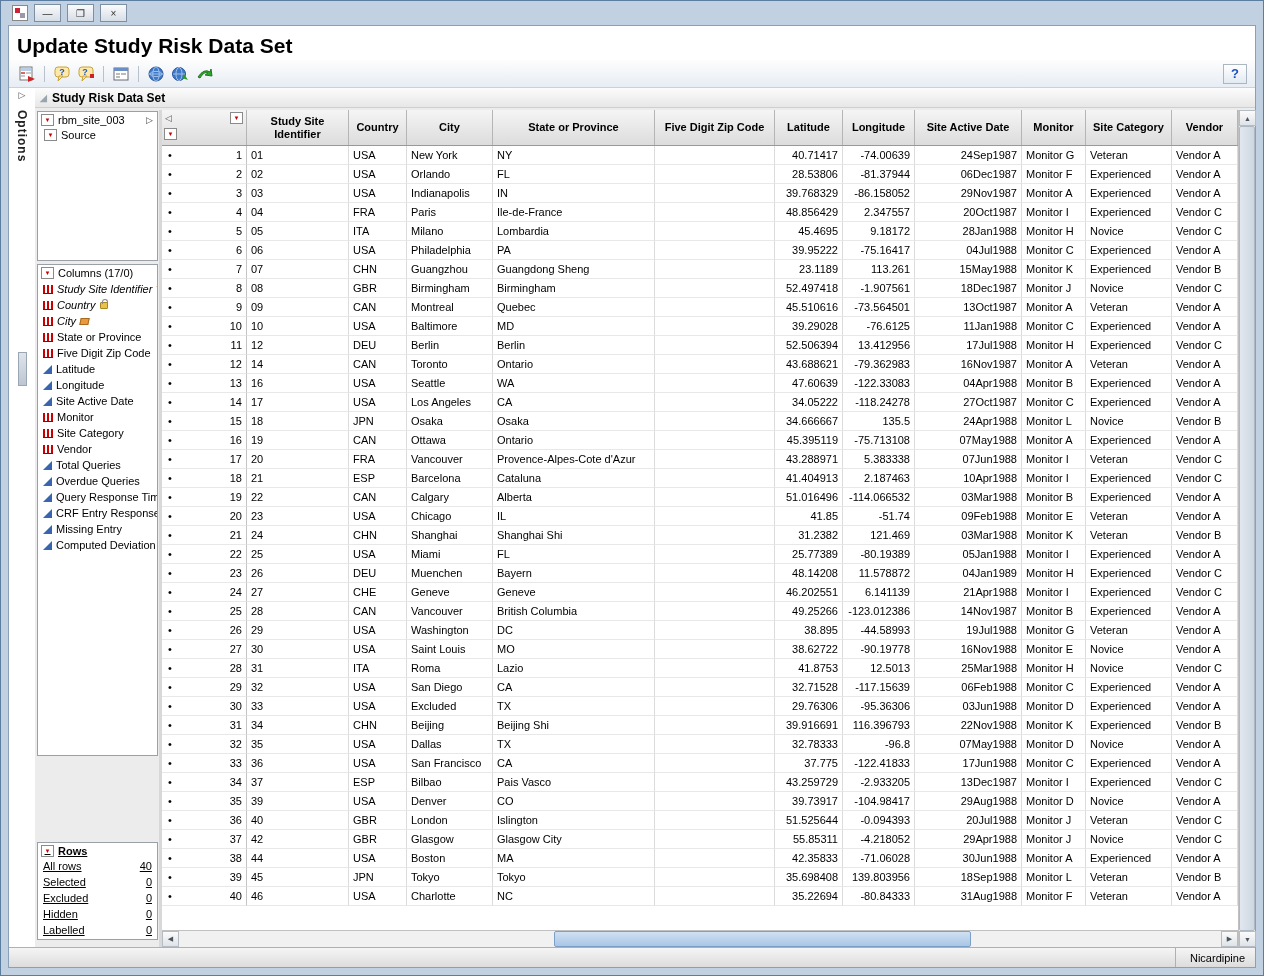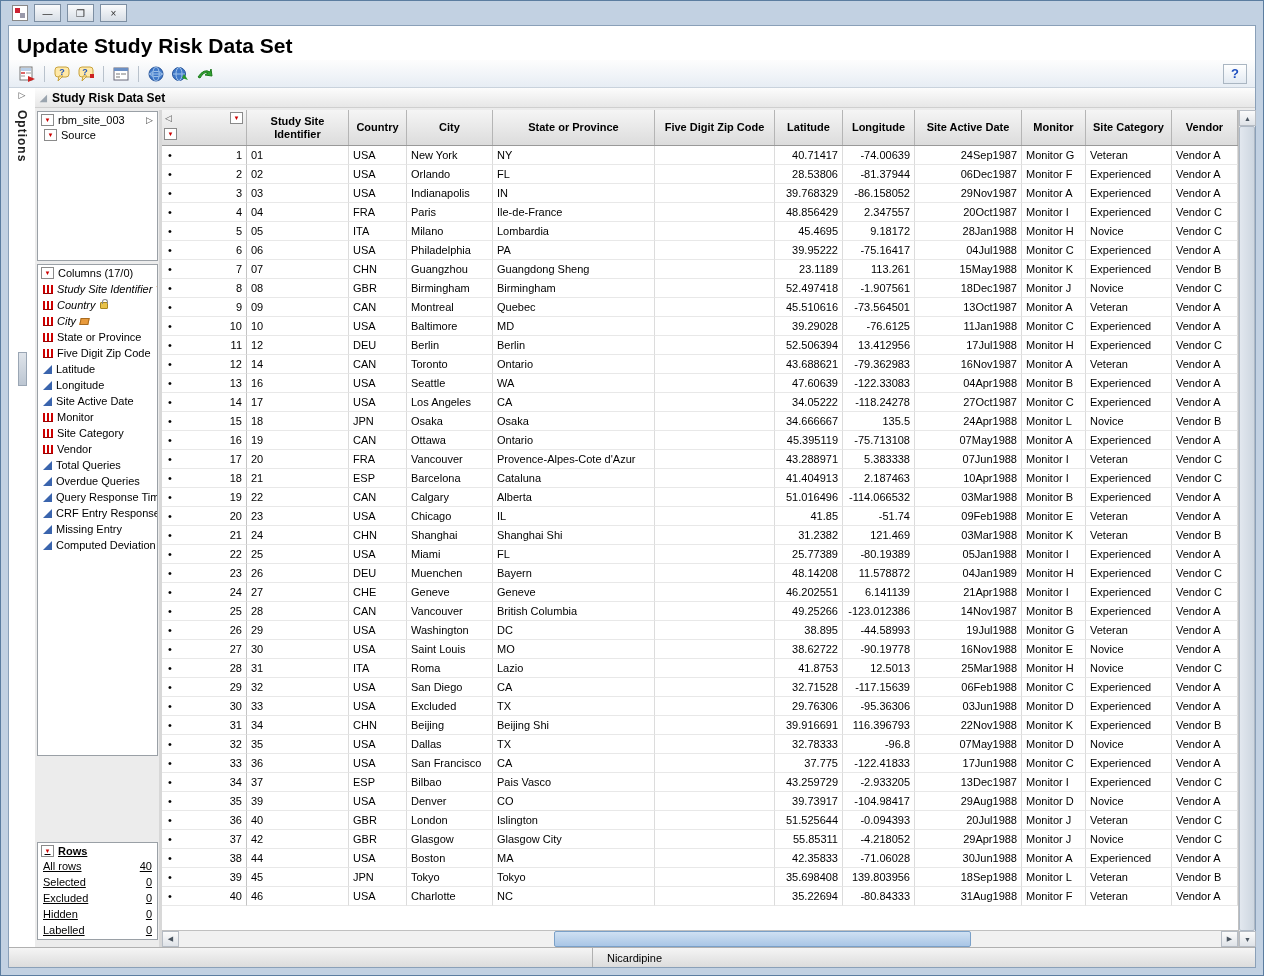--- a/index.html
+++ b/index.html
@@ -80,21 +80,21 @@
 
   .hscroll { height:17px; display:flex; border-top:1px solid #c0c0c0; background:#f1f1f1; }
   .sb-btn { width:17px; height:16px; background:linear-gradient(#fbfbfb,#dfe3e8); border:1px solid #b6bcc4; display:flex; align-items:center; justify-content:center; font-size:7px; color:#4a5560; flex:0 0 auto; }
   .h-track { flex:1; position:relative; }
   .h-thumb { position:absolute; left:36%; width:40%; top:0; height:16px; background:linear-gradient(#cfe0f2,#a9c6e6); border:1px solid #7aa0c8; border-radius:2px; }
   .vscroll { width:17px; display:flex; flex-direction:column; background:#f1f1f1; border-left:1px solid #c0c0c0; }
   .v-track { flex:1; position:relative; }
   .v-thumb { position:absolute; top:0; height:100%; left:0; right:0; background:linear-gradient(90deg,#e2e8ef,#cdd6e0); border:1px solid #aeb8c4; border-radius:2px; }
 
   .footer-note { height:22px; background:#ececec; border-top:1px solid #cfcfcf; display:flex; align-items:center; padding-left:14px; font-weight:bold; }
-  .statusbar { height:20px; background:linear-gradient(#f5f5f5,#dcdcdc); border-top:1px solid #b0b0b0; display:flex; align-items:center; justify-content:center; }
+  .statusbar { height:20px; background:linear-gradient(#f5f5f5,#dcdcdc); border-top:1px solid #b0b0b0; display:flex; align-items:center; justify-content:flex-end; }
   .status-cell { border-left:1px solid #b0b0b0; padding:0 10px 0 14px; height:100%; display:flex; align-items:center; }
 </style>
 </head>
 <body>
 
 <div class="window">
 
   <div class="titlebar">
     <span class="app-icon"></span>
     <span class="win-btn">—</span>

